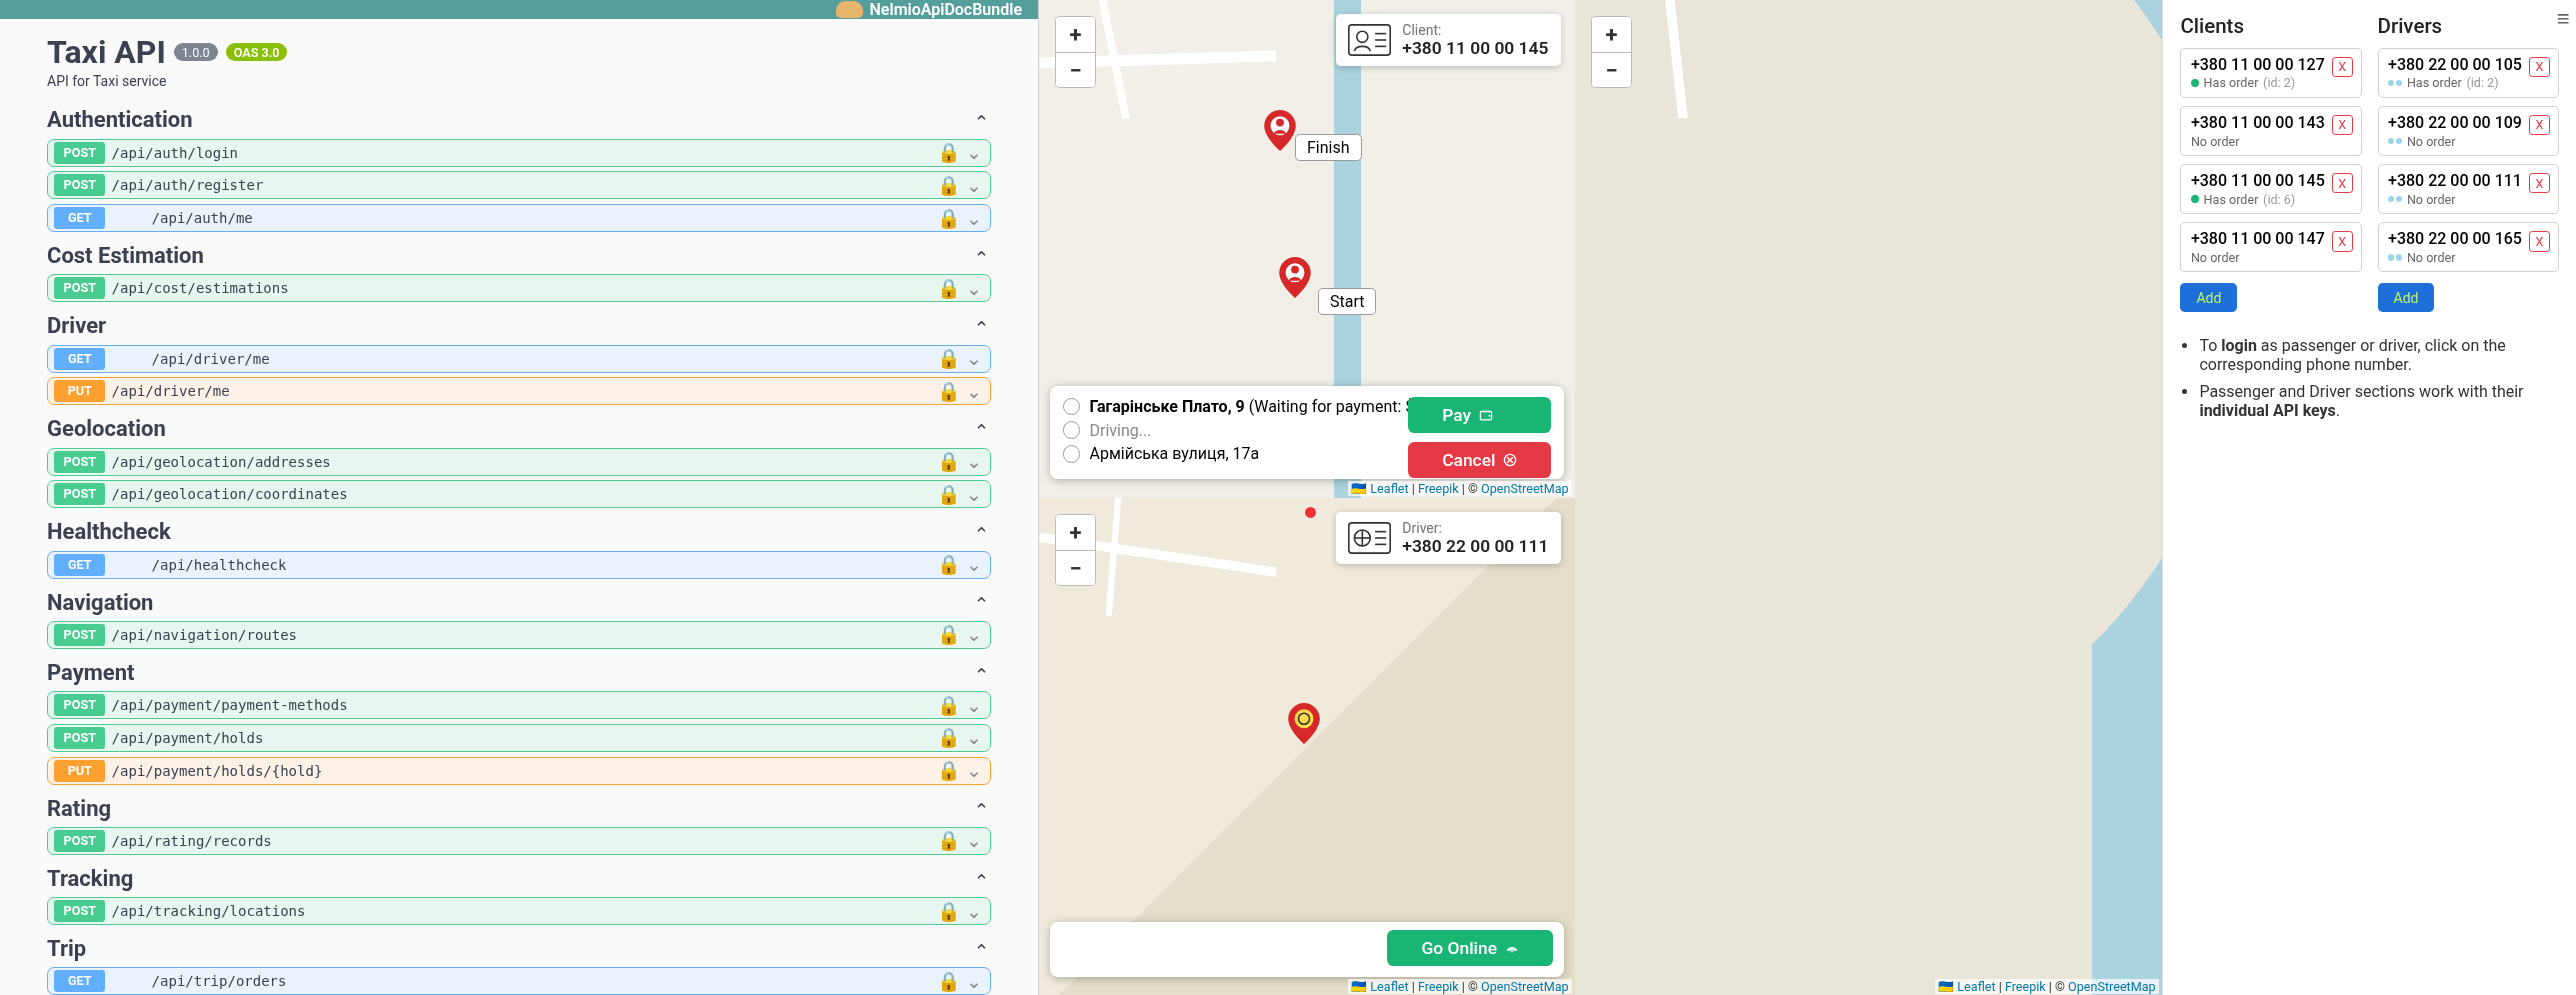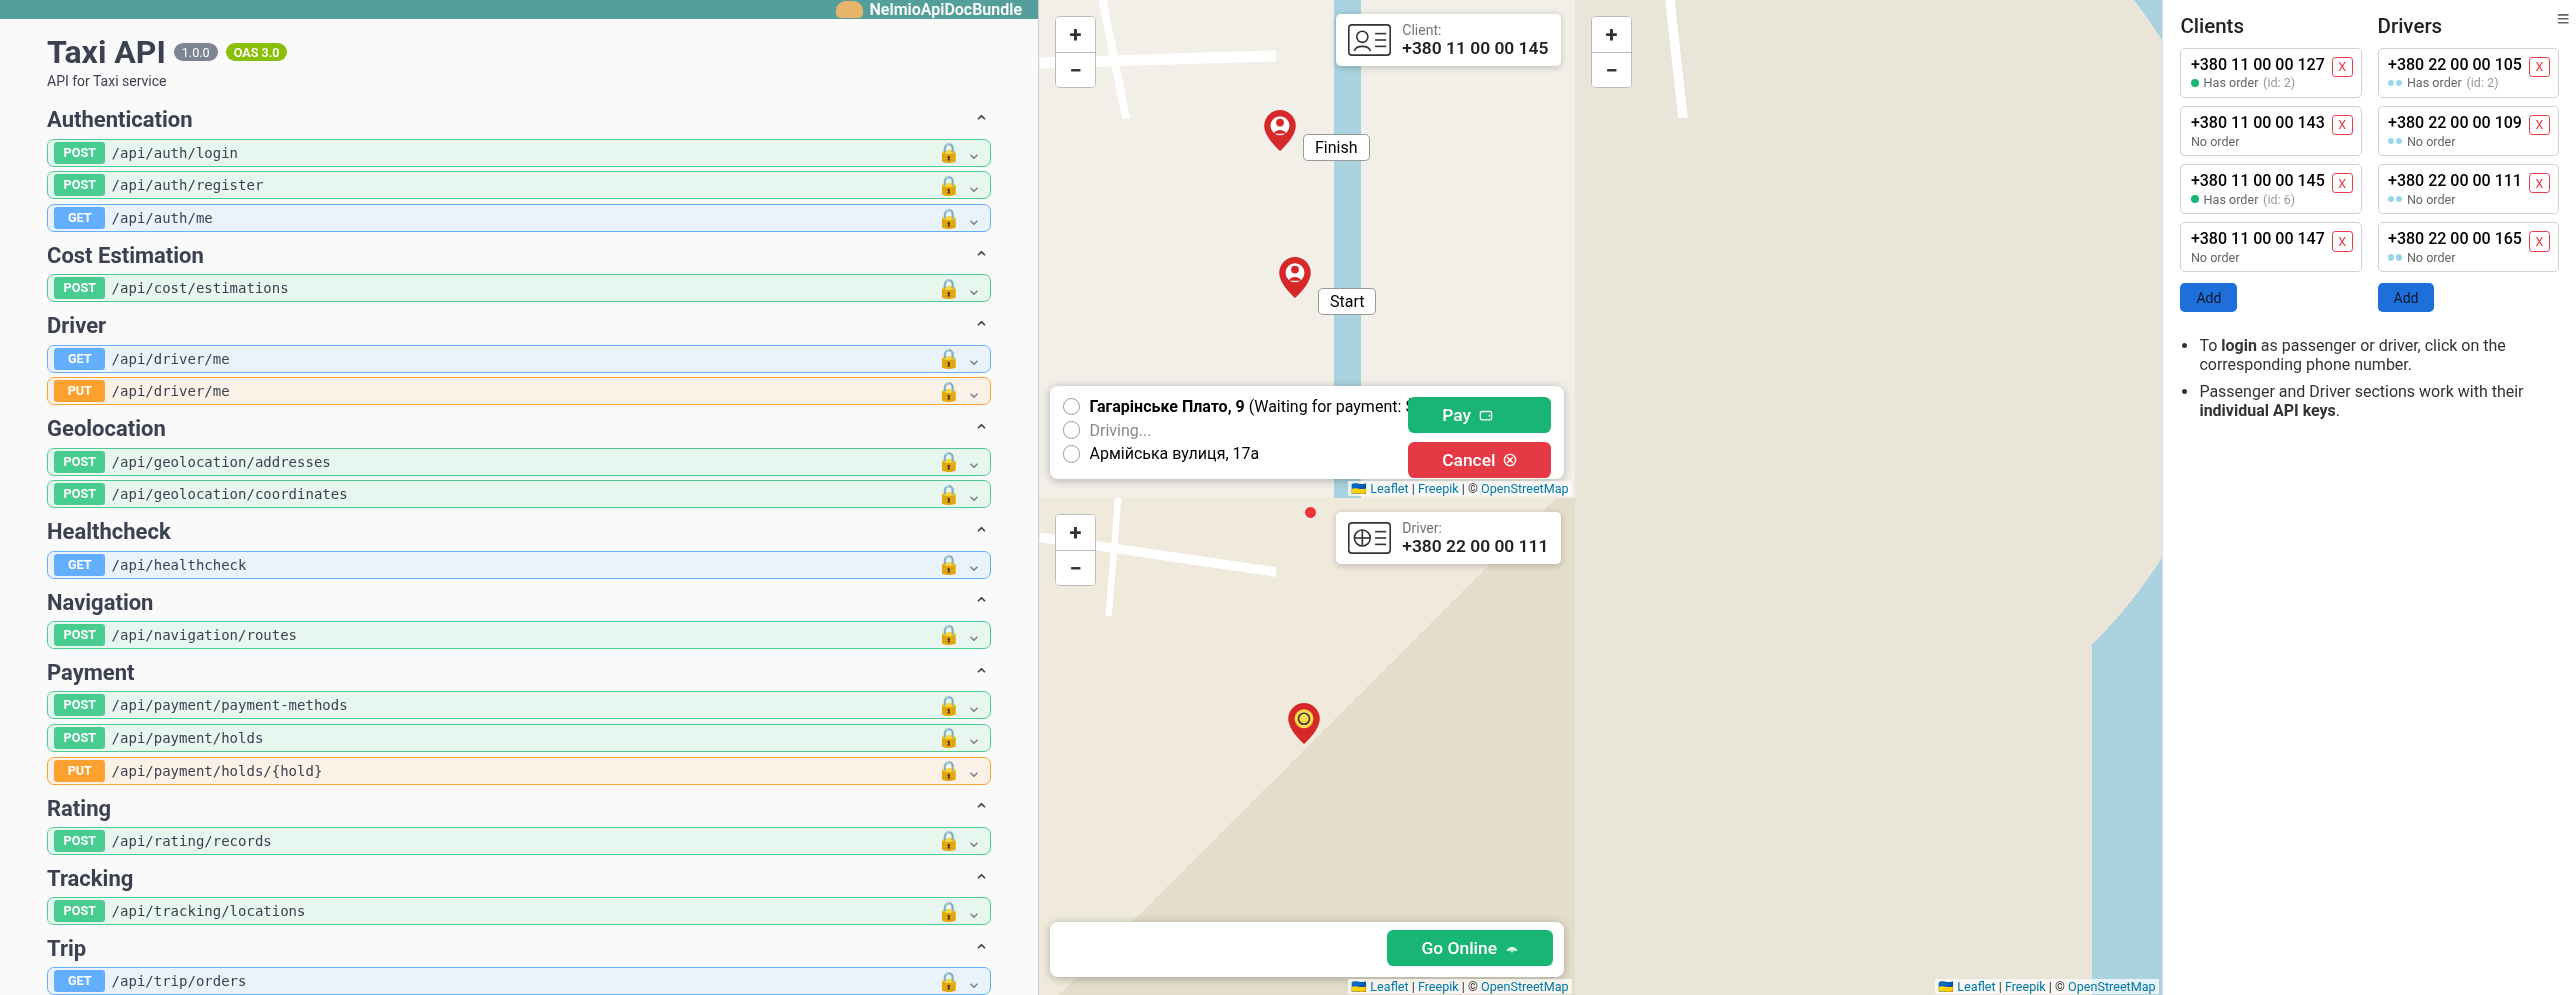--- a/index.html
+++ b/index.html
@@ -16,21 +16,21 @@
 .badge-oas { background:#89bf04; color:#fff; font-size:12.6px; border-radius:16px; padding:1.6px 8px; font-weight:600;}
 .api-sub { padding: 0 47px 12.6px 47px; font-size:14px; color:#3b4151;}
 .section { margin: 0 47px 4.7px 47px;}
 .section-head { display:flex; justify-content:space-between; align-items:center; padding:6.3px 0; cursor:pointer;}
 .section-head h3{ font-size:22px; font-weight:700; color:#3b4151;}
 .chev { width:17.4px; height:17.4px; color:#3b4151;}
 .op { display:flex; align-items:center; border:0.8px solid; border-radius:7px; margin-bottom:4.7px; height:28px; overflow:hidden;}
 .op .method{ width:51px; text-align:center; color:#fff; font-size:12.6px; font-weight:700; height:22px; line-height:22px; border-radius:3.2px; margin:0 6.3px;}
 .op .path{ flex:1; font-family: monospace; font-size:14px; color:#3b4151;}
 .op .ctrl{ display:flex; gap:4.7px; padding-right:8px; color:#888;}
-.m-get  .method{background:#61affe;} .m-get {border-color:#61affe;background:#eaf3fb;}
+.m-get  .method{background:#61affe;} .m-get {border-color:#61affe;background:#eaf3fb;gap:40px;}
 .m-post .method{background:#49cc90;} .m-post{border-color:#49cc90;background:#e8f6f0;}
 .m-put  .method{background:#fca130;} .m-put {border-color:#fca130;background:#fbf1e6;}
 
 
 .mid-col{ width:537px; display:flex; flex-direction:column; border-left:0.8px solid #ccc;}
 .map-panel{ flex:1; position:relative; background:#e8e4da; overflow:hidden;}
 .map-bg{position:absolute;inset:0;background:
   linear-gradient(90deg,#f1efe8 0 55%, #aad3df 55% 60%, #f1efe8 60% 100%);}
 .roads{position:absolute;inset:0;pointer-events:none;}
 .roads line{stroke:#fff;}
@@ -71,21 +71,21 @@
 .cols{display:flex;gap:16px;}
 .col{flex:1;}
 .col h4{font-size:20.5px;font-weight:500;margin-bottom:9.5px;color:#222;}
 .card{border:0.8px solid #d0d0d0;border-radius:4.7px;padding:6.3px 9.5px;margin-bottom:8px;position:relative;}
 .card .ph{font-size:16px;font-weight:500;}
 .card .st{font-size:12.6px;color:#666;display:flex;align-items:center;gap:4.7px;margin-top:1.6px;}
 .dot-g{width:8px;height:8px;border-radius:50%;background:#19b574;display:inline-block;}
 .dot-dbl{display:inline-flex;gap:1.6px;}
 .dot-dbl span{width:6.3px;height:6.3px;border-radius:50%;background:#9ad6ea;}
 .card .x{position:absolute;top:8px;right:8px;width:20.5px;height:20.5px;border:0.8px solid #e63946;border-radius:3.2px;color:#e63946;font-size:12.6px;display:flex;align-items:center;justify-content:center;cursor:pointer;}
-.add{background:#1e6fd9;color:#0f172a;border:none;border-radius:4.7px;padding:6.3px 16px;font-size:14px;cursor:pointer;margin-top:3.2px;}
+.add{background:#1e6fd9;color:#bef264;border:none;border-radius:4.7px;padding:6.3px 16px;font-size:14px;cursor:pointer;margin-top:3.2px;}
 .notes{margin-top:24px;font-size:16px;color:#333;}
 .notes li{margin-bottom:8px;list-style:disc;margin-left:19px;}
 .notes b{font-weight:700;}
 .small-ic{width:14px;height:14px;}
 </style>
 </head>
 <body>
 
 <div class="api-panel">
   <div class="api-header">
@@ -326,21 +326,21 @@
         <polyline points="320,360 300,340 260,330 260,240 290,200 300,180" fill="none" stroke="#2a6fd6" stroke-width="5"></polyline>
       </svg>
     <div class="pin" style="left:225px;top:110px">
       <svg viewBox="0 0 40 52">
           <path d="M20 0C9 0 0 9 0 20c0 15 20 32 20 32s20-17 20-32C40 9 31 0 20 0z" fill="#d62828"></path>
           <circle cx="20" cy="20" r="12" fill="#fff"></circle>
           <circle cx="20" cy="16" r="5" fill="#d62828"></circle>
           <path d="M12 30c2-6 14-6 16 0" fill="#d62828"></path>
         </svg>
     </div>
-    <div class="pin-label" style="left:264px;top:134px">Finish</div>
+    <div class="pin-label" style="left:256px;top:134px">Finish</div>
     <div class="pin" style="left:240px;top:257px">
       <svg viewBox="0 0 40 52">
           <path d="M20 0C9 0 0 9 0 20c0 15 20 32 20 32s20-17 20-32C40 9 31 0 20 0z" fill="#d62828"></path>
           <circle cx="20" cy="20" r="12" fill="#fff"></circle>
           <circle cx="20" cy="16" r="5" fill="#d62828"></circle>
           <path d="M12 30c2-6 14-6 16 0" fill="#d62828"></path>
         </svg>
     </div>
     <div class="pin-label" style="left:279px;top:288px">Start</div>
 

